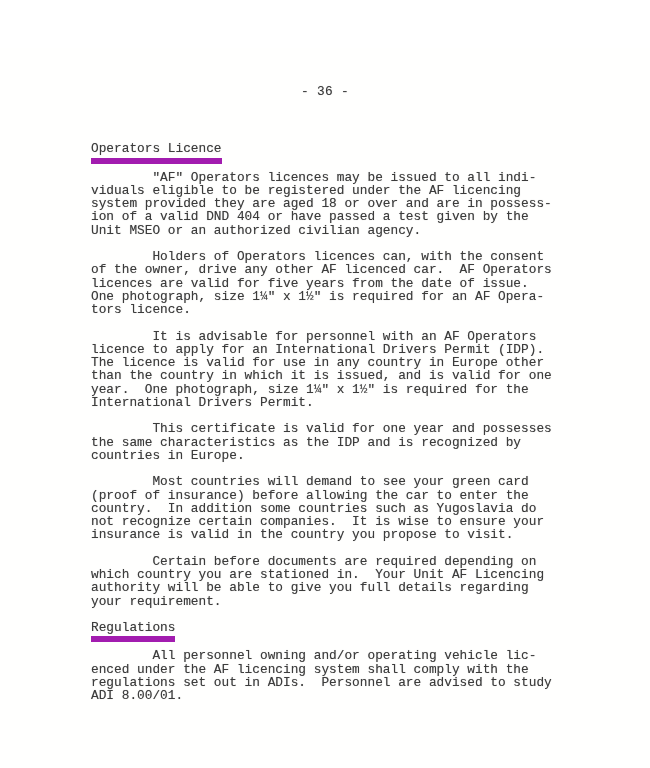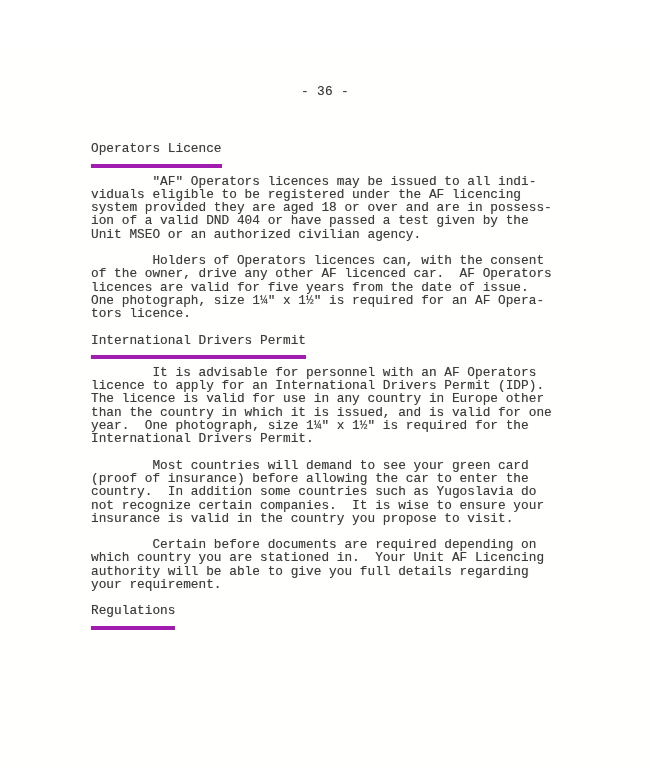--- a/index.html
+++ b/index.html
@@ -31,22 +31,22 @@
   }
   .heading {
     margin: 0 0 7px 0;
     font-size: 12.8px;
     font-weight: normal;
     line-height: 13.3px;
     white-space: pre;
   }
   .heading .u {
     display: inline-block;
-    padding-bottom: 8px;
-    border-bottom: 4px solid #a21caf;
+    padding-bottom: 2px;
+    border-bottom: 6px solid #a21caf;
   }
   .para {
     margin: 0 0 13px 0;
     font-size: 12.8px;
     line-height: 13.3px;
     white-space: pre;
   }
 </style>
 </head>
 <body>
@@ -61,40 +61,46 @@
 system provided they are aged 18 or over and are in possess-
 ion of a valid DND 404 or have passed a test given by the
 Unit MSEO or an authorized civilian agency.</p>
         <p class="para">        Holders of Operators licences can, with the consent
 of the owner, drive any other AF licenced car.  AF Operators
 licences are valid for five years from the date of issue.
 One photograph, size 1¼" x 1½" is required for an AF Opera-
 tors licence.</p>
       </section>
       <section>
-        <h2 class="heading"><span class="u">International Drivers Permit</span></h2>
         <p class="para">        It is advisable for personnel with an AF Operators
 licence to apply for an International Drivers Permit (IDP).
 The licence is valid for use in any country in Europe other
 than the country in which it is issued, and is valid for one
 year.  One photograph, size 1¼" x 1½" is required for the
 International Drivers Permit.</p>
       </section>
       <section>
+        <p class="para">        This certificate is valid for one year and possesses
+the same characteristics as the IDP and is recognized by
+countries in Europe.</p>
       </section>
       <section>
         <p class="para">        Most countries will demand to see your green card
 (proof of insurance) before allowing the car to enter the
 country.  In addition some countries such as Yugoslavia do
 not recognize certain companies.  It is wise to ensure your
 insurance is valid in the country you propose to visit.</p>
       </section>
       <section>
         <p class="para">        Certain before documents are required depending on
 which country you are stationed in.  Your Unit AF Licencing
 authority will be able to give you full details regarding
 your requirement.</p>
       </section>
       <section>
         <h2 class="heading"><span class="u">Regulations</span></h2>
+        <p class="para">        All personnel owning and/or operating vehicle lic-
+enced under the AF licencing system shall comply with the
+regulations set out in ADIs.  Personnel are advised to study
+ADI 8.00/01.</p>
       </section>
     </div>
 </div>
 
 </body></html>

